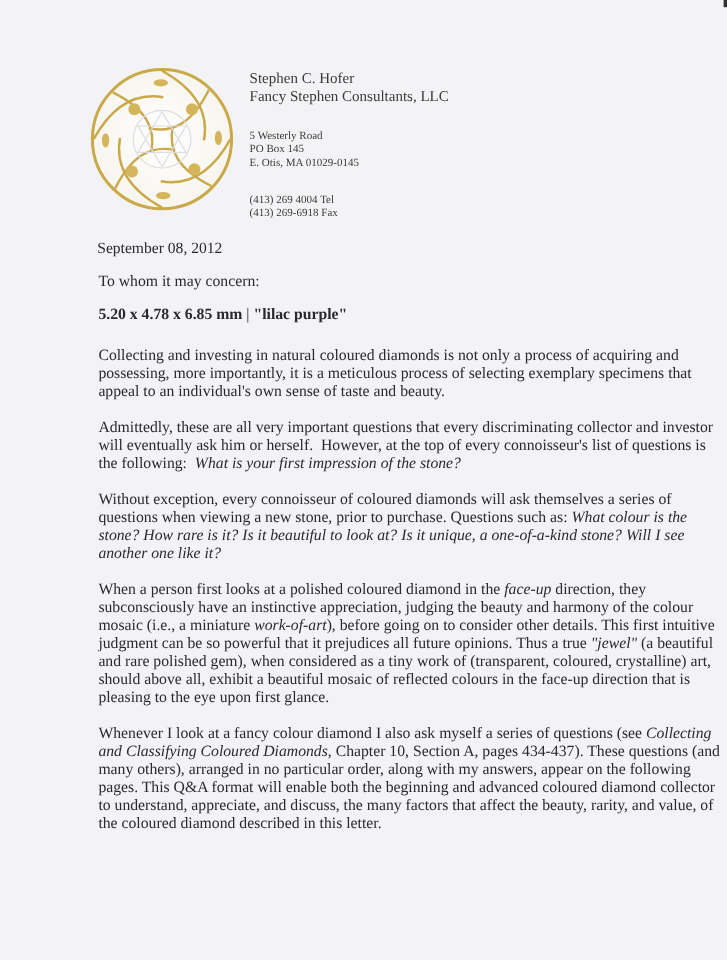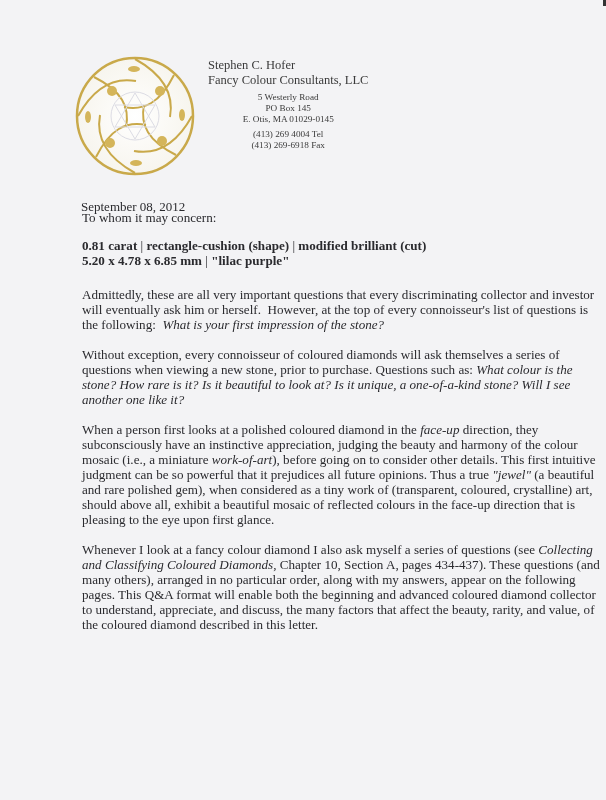--- a/index.html
+++ b/index.html
@@ -8,23 +8,23 @@
       background: #f3f3f5;
       font-family: "Liberation Serif", "DejaVu Serif", serif;
       color: #2a2a2e;
       position: relative;
     }
     .page { position: absolute; left: 0; top: 0; width: 606px; height: 600px; }
     .scan-mark { position: absolute; right: 0; top: 0; width: 3px; height: 6px; background: #333; }
     .logo { position: absolute; left: 74px; top: 55px; width: 122px; height: 122px; }
     .letterhead { position: absolute; left: 208px; top: 58px; color: #3a3a3a; }
     .lh-name, .lh-company { font-size: 12.5px; line-height: 15px; }
-    .lh-block { margin-top: 4px; font-size: 9.2px; line-height: 11px; text-align: center; }
+    .lh-block { margin-top: 20px; font-size: 9.2px; line-height: 11px; }
     .date { position: absolute; left: 81px; top: 199px; font-size: 13px; }
-    .body { position: absolute; left: 82px; top: 210px; width: 520px; font-size: 13.1px; line-height: 15px; }
+    .body { position: absolute; left: 82px; top: 226px; width: 520px; font-size: 13.1px; line-height: 15px; }
     .salutation { margin: 0 0 13px 0; }
     .specs { font-weight: bold; margin: 0 0 19px 0; line-height: 15.2px; }
     .specs .sep { font-weight: normal; }
     p { margin: 0 0 15px 0; }
     em { font-style: italic; }
   </style>
 </head>
 <body>
 
 <div class="page">
@@ -62,46 +62,44 @@
       <g fill="none" stroke="#dcdce4" stroke-width="1">
         <polygon points="61,38 81,72 41,72"></polygon>
         <polygon points="61,84 41,50 81,50"></polygon>
         <circle cx="61" cy="61" r="24"></circle>
       </g>
     </svg>
   </div>
 
   <div class="letterhead">
     <div class="lh-name">Stephen C. Hofer</div>
-    <div class="lh-company">Fancy Colour Consultants, LLC</div>
+    <div class="lh-company">Fancy Stephen Consultants, LLC</div>
     <div class="lh-block">
       <div>5 Westerly Road</div>
       <div>PO Box 145</div>
       <div>E. Otis, MA 01029-0145</div>
     </div>
     <div class="lh-block">
       <div>(413) 269 4004 Tel</div>
       <div>(413) 269-6918 Fax</div>
     </div>
   </div>
 
   <div class="date">September 08, 2012</div>
 
   <div class="body">
     <div class="salutation">To whom it may concern:</div>
 
     <div class="specs">
       <div>
-        <span>0.81 carat</span><span class="sep"> | </span><span>rectangle-cushion (shape)</span><span class="sep"> | </span><span>modified brilliant (cut)</span>
-      </div>
-      <div>
         <span>5.20 x 4.78 x 6.85 mm</span><span class="sep"> | </span><span>"lilac purple"</span>
       </div>
     </div>
 
+    <p>Collecting and investing in natural coloured diamonds is not only a process of acquiring and possessing, more importantly, it is a meticulous process of selecting exemplary specimens that appeal to an individual's own sense of taste and beauty.</p>
 
     <p><span style="white-space:pre-wrap">Admittedly, these are all very important questions that every discriminating collector and investor will eventually ask him or herself.  However, at the top of every connoisseur's list of questions is the following:  </span><em>What is your first impression of the stone?</em></p>
 
     <p><span>Without exception, every connoisseur of coloured diamonds will ask themselves a series of questions when viewing a new stone, prior to purchase.  Questions such as: </span><em>What colour is the stone?  How rare is it?  Is it beautiful to look at?  Is it unique, a one-of-a-kind stone?  Will I see another one like it?</em></p>
 
     <p><span>When a person first looks at a polished coloured diamond in the </span><em>face-up</em><span> direction, they subconsciously have an instinctive appreciation, judging the beauty and harmony of the colour mosaic (i.e., a miniature </span><em>work-of-art</em><span>), before going on to consider other details. This first intuitive judgment can be so powerful that it prejudices all future opinions. Thus a true </span><em>"jewel"</em><span> (a beautiful and rare polished gem), when considered as a tiny work of (transparent, coloured, crystalline) art, should above all, exhibit a beautiful mosaic of reflected colours in the face-up direction that is pleasing to the eye upon first glance.</span></p>
 
     <p><span>Whenever I look at a fancy colour diamond I also ask myself a series of questions (see </span><em>Collecting and Classifying Coloured Diamonds</em><span>, Chapter 10, Section A, pages 434-437). These questions (and many others), arranged in no particular order, along with my answers, appear on the following pages.  This Q&amp;A format will enable both the beginning and advanced coloured diamond collector to understand, appreciate, and discuss, the many factors that affect the beauty, rarity, and value, of the coloured diamond described in this letter.</span></p>
   </div>
 </div>

